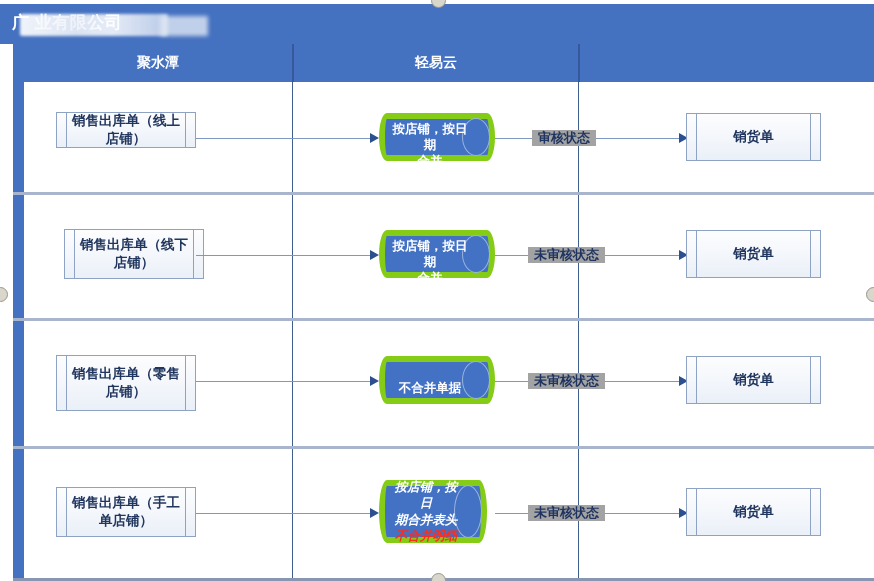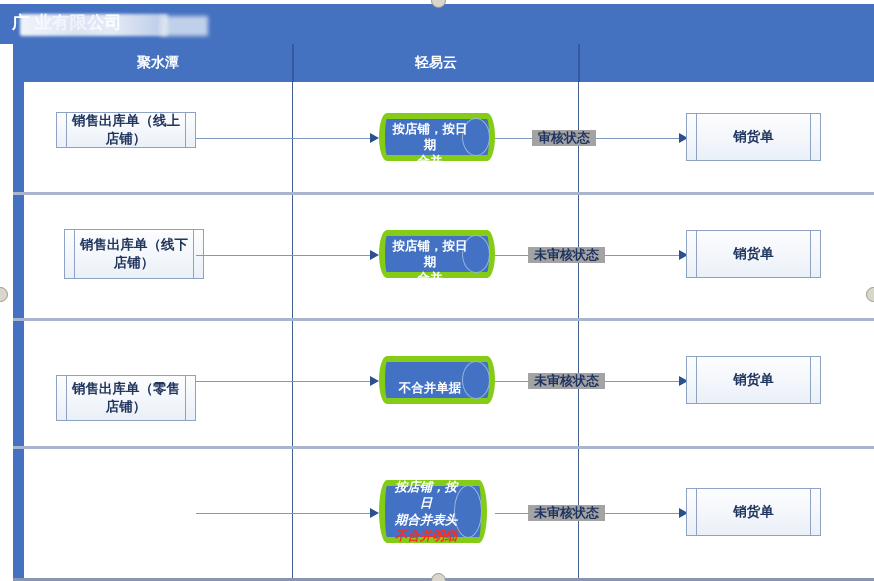--- a/index.html
+++ b/index.html
@@ -264,38 +264,42 @@
 合并</span>
     </span>
   </div>
   <div class="conn" style="left:495px;top:255px;width:190px;"></div>
   <div class="conn-label" style="left:528px;top:247px;">未审核状态</div>
   <div class="arrow" style="left:679px;top:250px;"></div>
   <div class="pp-box" style="left:686px;top:230px;width:135px;height:48px;">
     <span class="pp-label">销货单</span>
   </div>
 
-  <div class="pp-box" style="left:56px;top:375px;width:140px;height:46px;">
+  <div class="pp-box" style="left:56px;top:355px;width:140px;height:56px;">
     <span class="pp-label">销售出库单（零售
 店铺）</span>
   </div>
   <div class="conn" style="left:196px;top:381px;width:178px;"></div>
   <div class="arrow" style="left:370px;top:376px;"></div>
   <div class="cyl" style="left:379px;top:356px;width:116px;height:48px;">
     <span class="cyl-label">
       <span>不合并单据</span>
     </span>
   </div>
   <div class="conn" style="left:495px;top:381px;width:190px;"></div>
   <div class="conn-label" style="left:528px;top:373px;">未审核状态</div>
   <div class="arrow" style="left:679px;top:376px;"></div>
   <div class="pp-box" style="left:686px;top:356px;width:135px;height:48px;">
     <span class="pp-label">销货单</span>
   </div>
 
+  <div class="pp-box" style="left:56px;top:487px;width:140px;height:50px;">
+    <span class="pp-label">销售出库单（手工
+单店铺）</span>
+  </div>
   <div class="conn" style="left:196px;top:513px;width:178px;"></div>
   <div class="arrow" style="left:370px;top:508px;"></div>
   <div class="cyl" style="left:379px;top:480px;width:108px;height:63px;font-style:italic;">
     <span class="cyl-label">
       <span>按店铺，按日
 期合并表头</span>
       <span class="warn">不合并明细</span>
     </span>
   </div>
   <div class="conn" style="left:495px;top:513px;width:190px;"></div>

